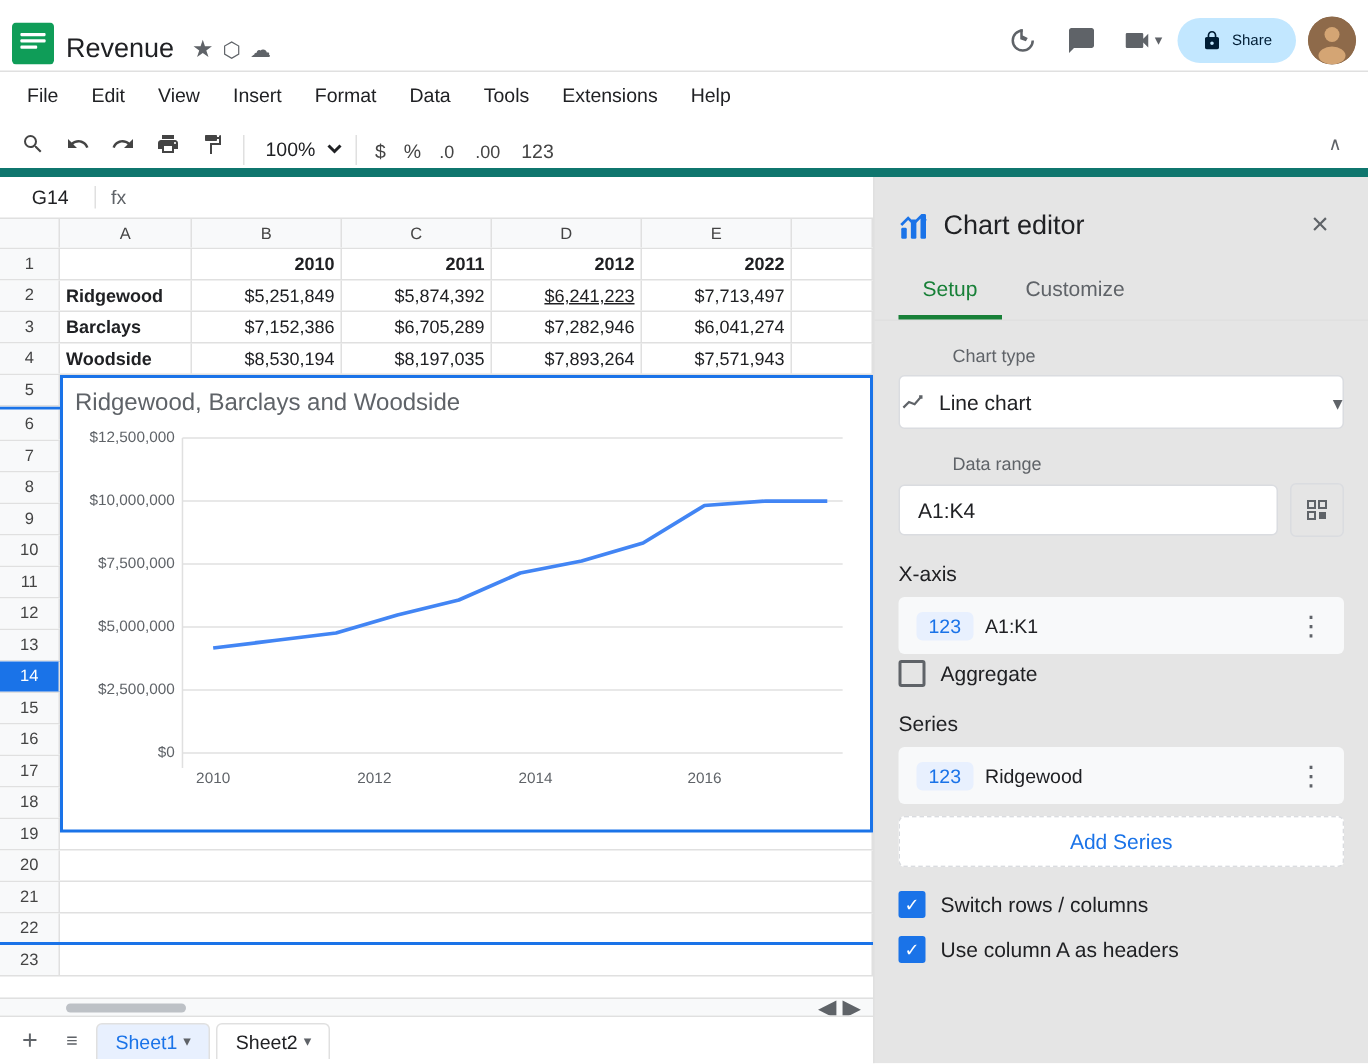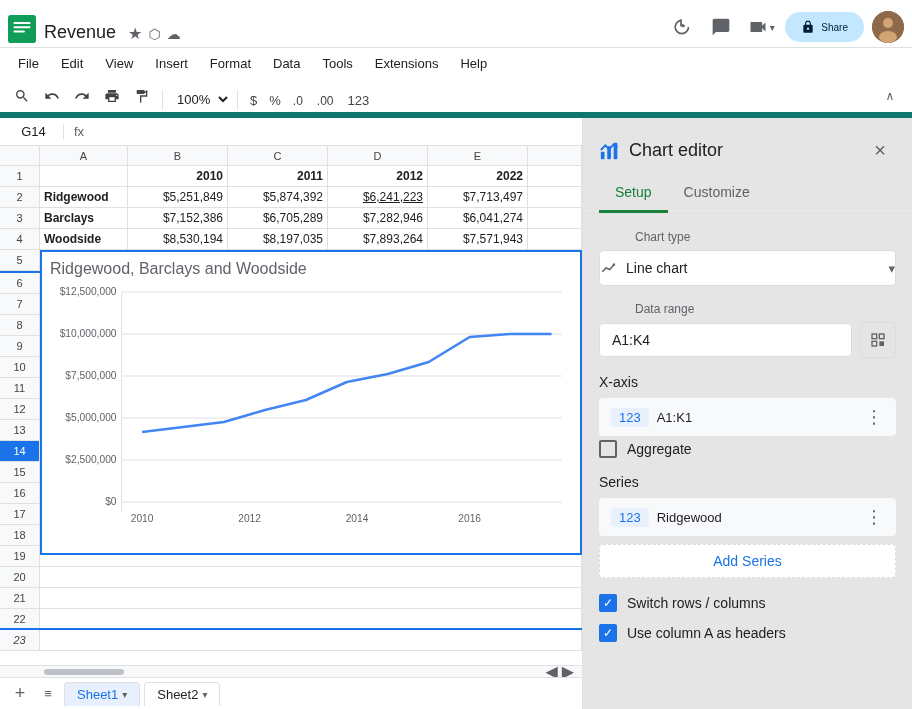--- a/index.html
+++ b/index.html
@@ -373,21 +373,21 @@
               <div class="cell" style="flex:1;"></div>
           </div>
           <div class="grid-row" style="height:21px;">
             <div class="row-num">21</div>
               <div class="cell" style="flex:1;"></div>
           </div>
           <div class="grid-row" style="height:21px;border-bottom:2px solid #1a73e8;">
             <div class="row-num">22</div>
               <div class="cell" style="flex:1;"></div>
           </div>
-          <div class="grid-row" style="height:21px;font-style:italic;">
+          <div class="grid-row" style="height:21px;">
             <div class="row-num">23</div>
               <div class="cell" style="flex:1;"></div>
           </div>
         </div>
       </div>
     </div>
 
     <div style="height:12px;background:#f8f9fa;border-top:1px solid #e0e0e0;display:flex;align-items:center;padding:0 4px;">
       <div style="height:6px;width:80px;background:#bdc1c6;border-radius:3px;margin-left:40px;"></div>
       <div style="flex:1;"></div>

